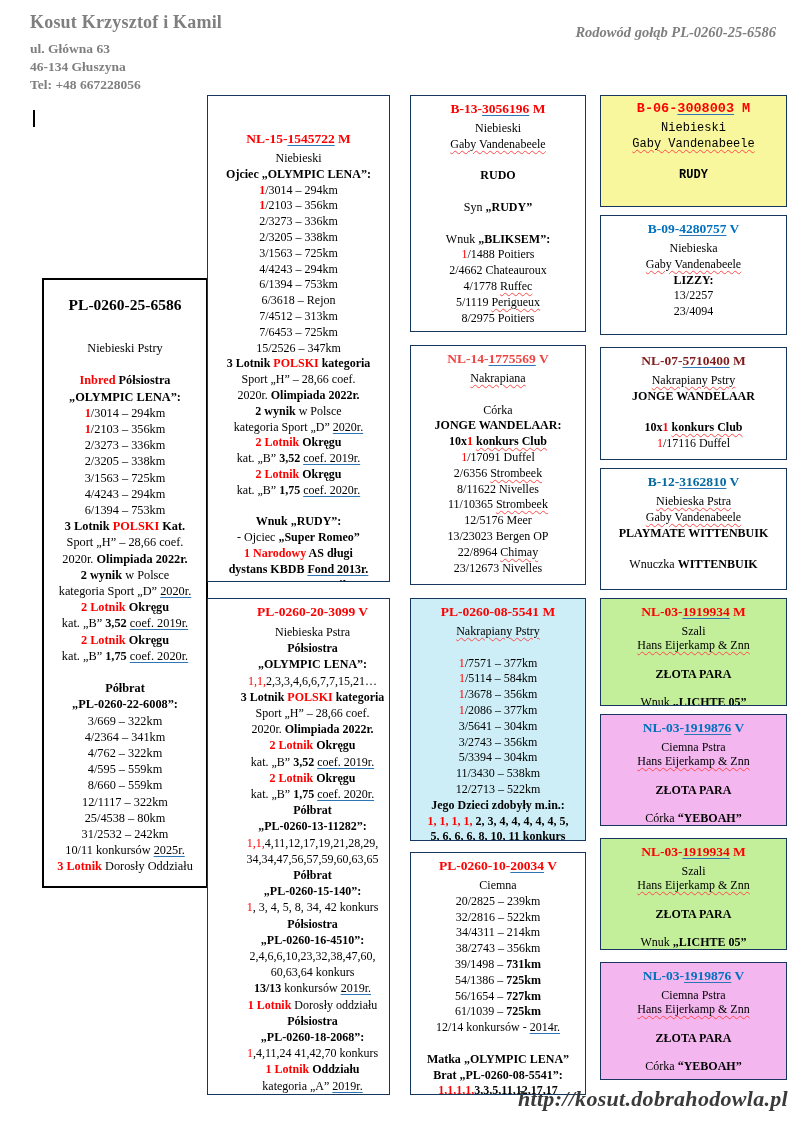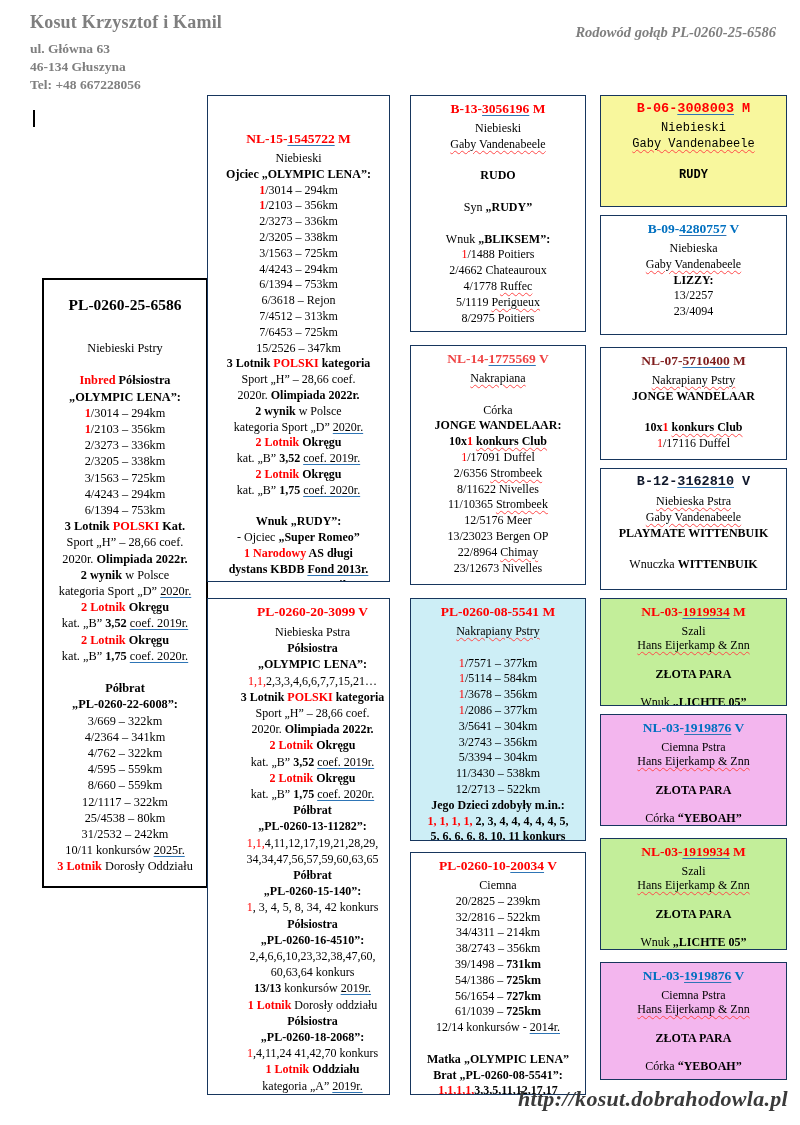--- a/index.html
+++ b/index.html
@@ -252,21 +252,21 @@
     <div class="box-title" style="color: #7f1d1d;"><span>NL-07-</span><span class="s-u">5710400</span><span> M</span></div>
     <div class="box-body">
         <div class="line"><span class="s-w">Nakrapiany Pstry</span></div>
         <div class="line"><span class="s-b">JONGE WANDELAAR</span></div>
         <div class="line"></div>
         <div class="line"><span class="s-b">10x</span><span class="s-r s-b">1</span><span> </span><span class="s-b s-w">konkurs Club</span></div>
         <div class="line"><span class="s-r">1</span><span>/17116 Duffel</span></div>
       </div>
   </div>
   <div class="box" style="left:600px;top:468px;width:187px;height:122px;">
-    <div class="box-title" style="color: #0f172a; font-family: Liberation Mono, monospace;"><span>B-12-</span><span class="s-u">3162810</span><span> V</span></div>
+    <div class="box-title" style="color: #0369a1;"><span>B-12-</span><span class="s-u">3162810</span><span> V</span></div>
     <div class="box-body">
         <div class="line"><span class="s-w">Niebieska Pstra</span></div>
         <div class="line"><span class="s-w">Gaby Vandenabeele</span></div>
         <div class="line"><span class="s-b">PLAYMATE WITTENBUIK</span></div>
         <div class="line"></div>
         <div class="line"><span>Wnuczka </span><span class="s-b">WITTENBUIK</span></div>
       </div>
   </div>
   <div class="box b-compact" style="left: 600px; top: 598px; width: 187px; height: 108px; background: rgb(195, 238, 154);">
     <div class="box-title" style="color: rgb(255, 0, 0);"><span>NL-03-</span><span class="s-u">1919934</span><span> M</span></div>

